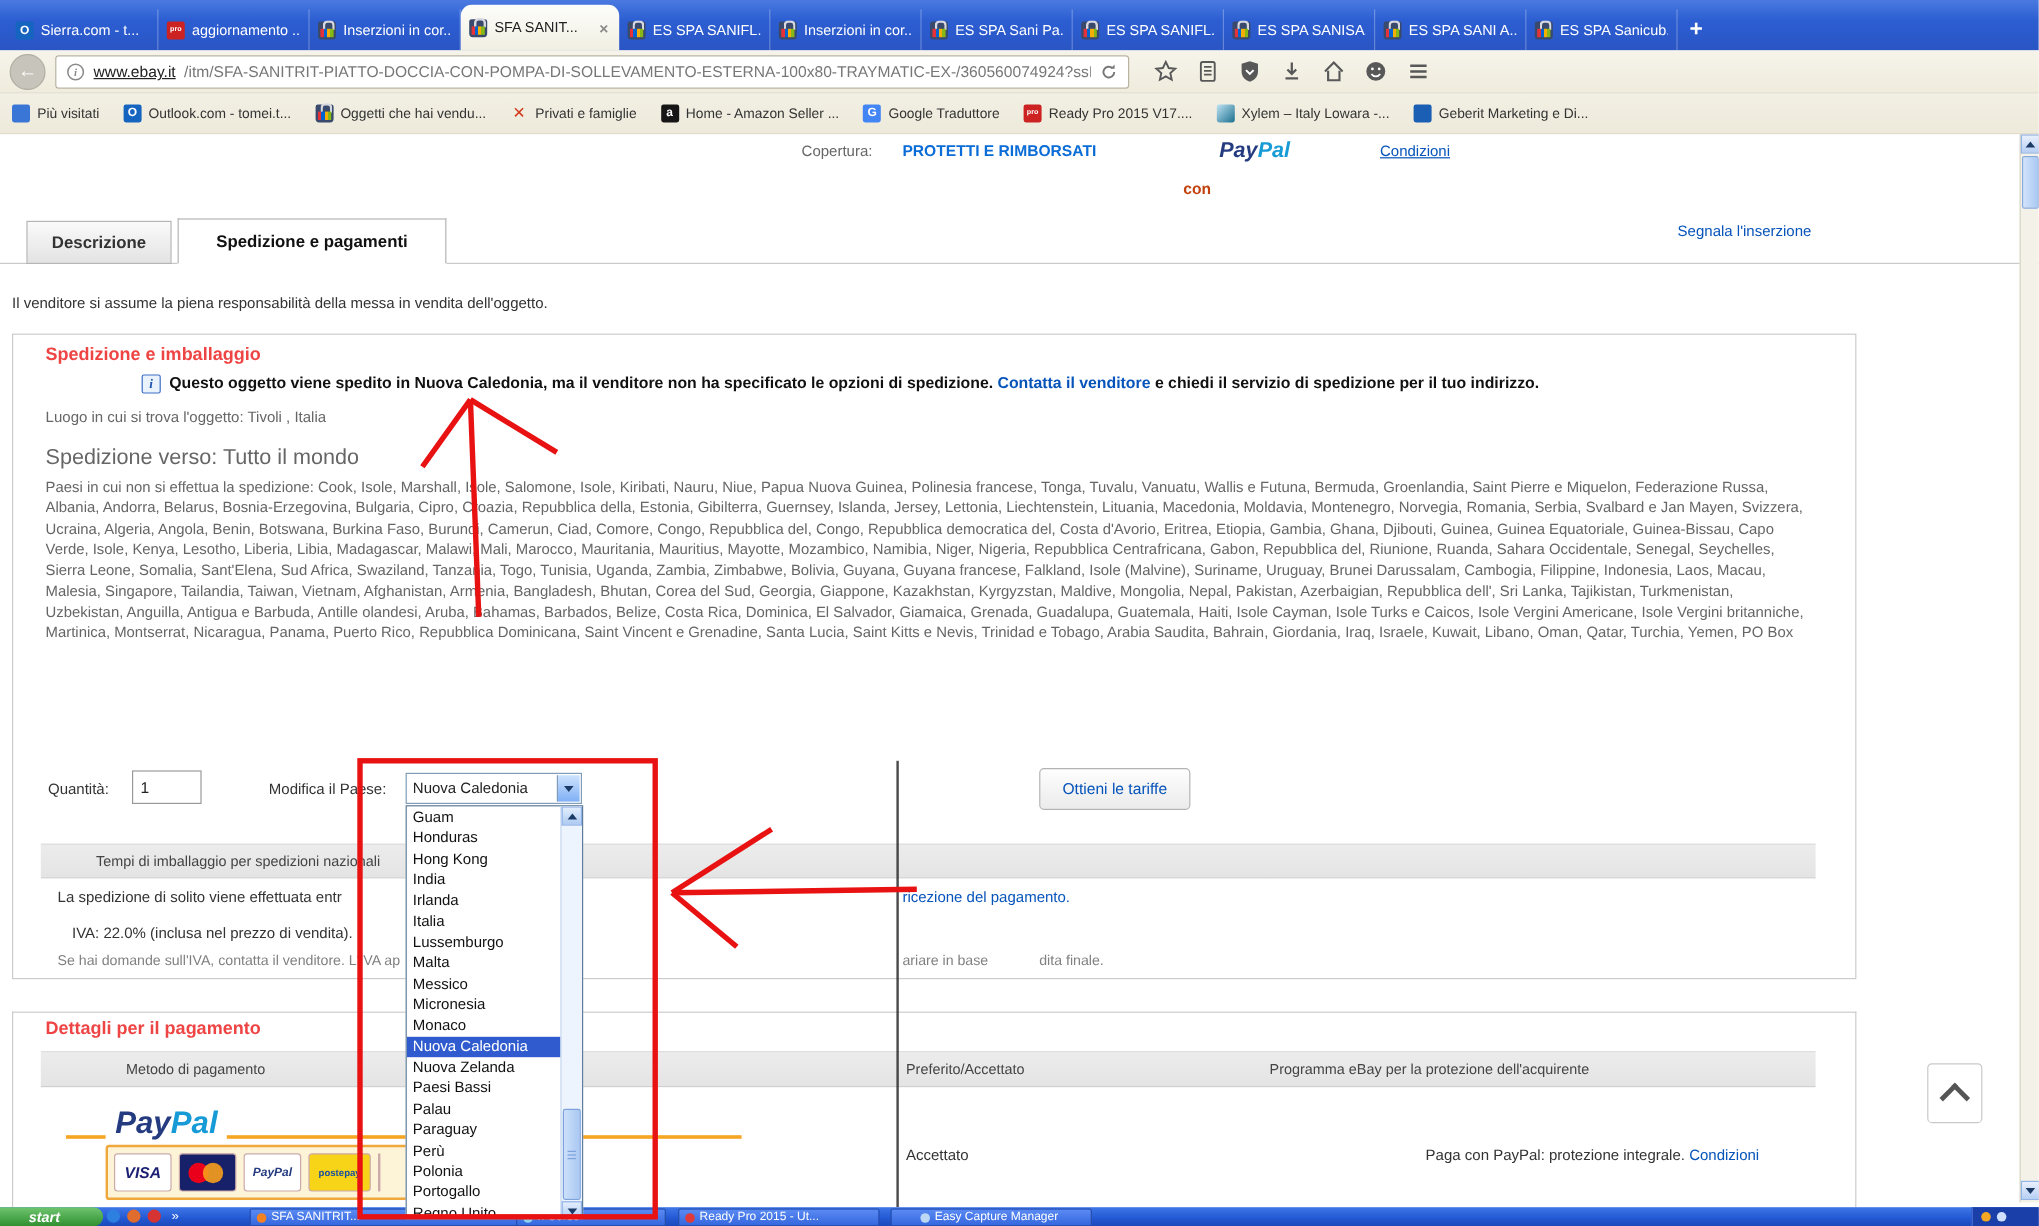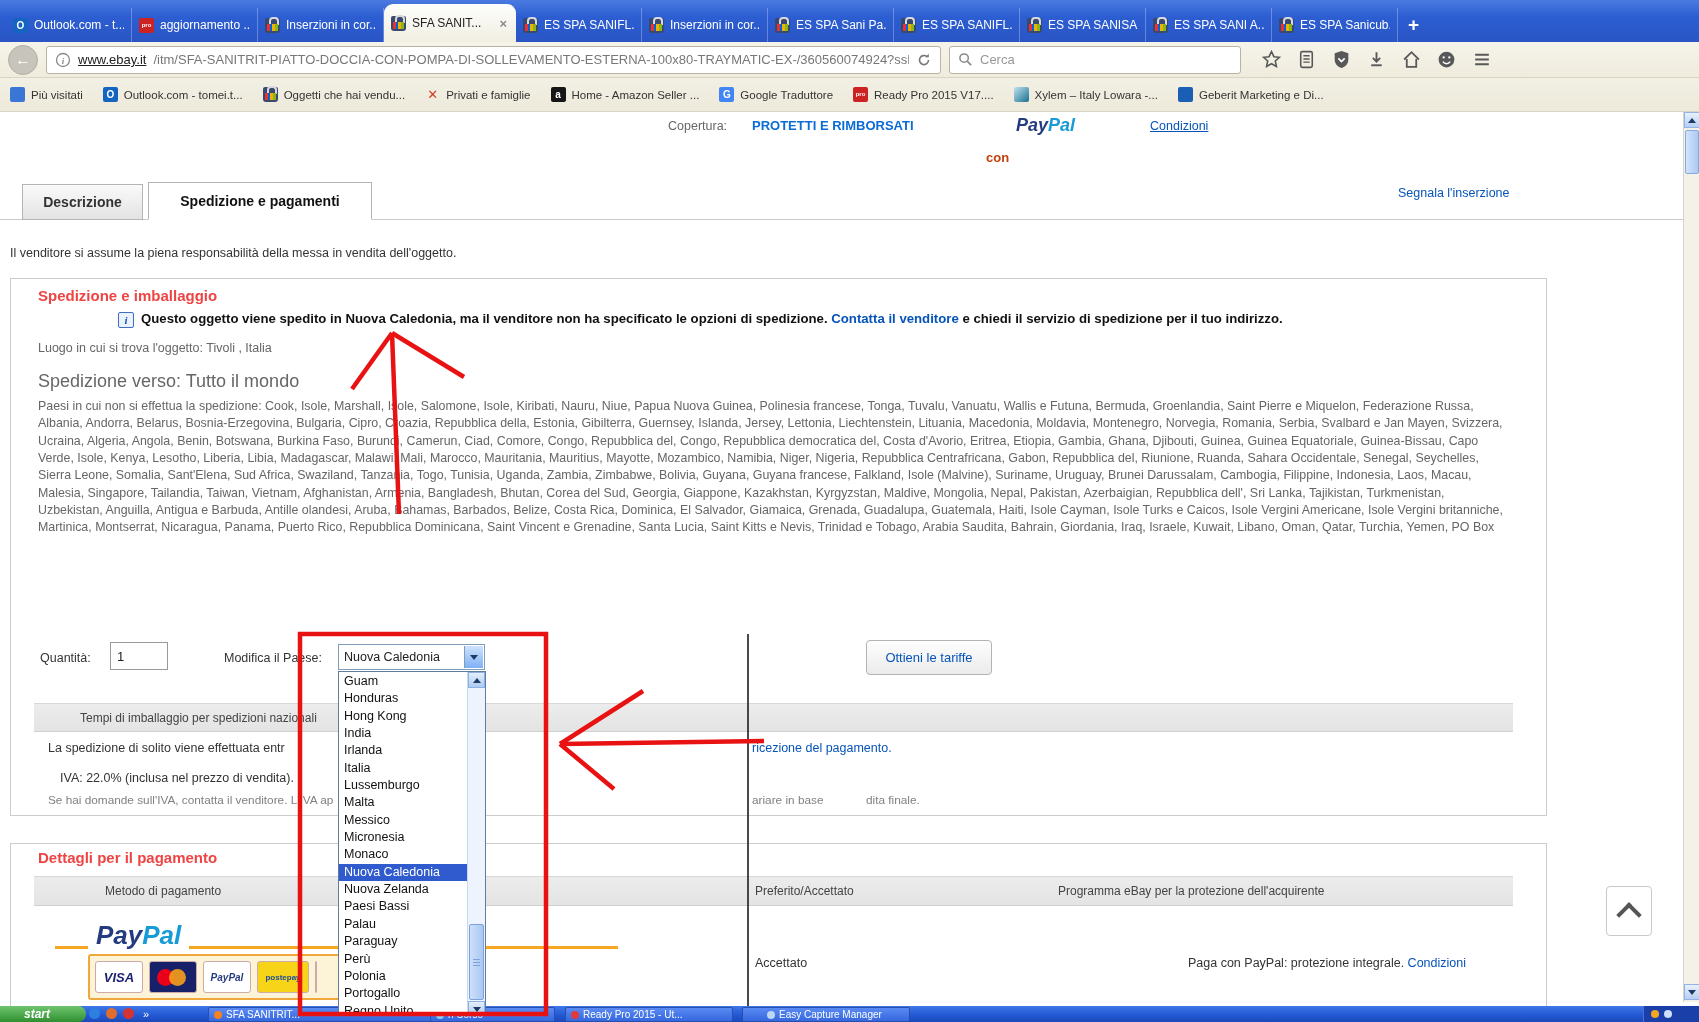--- a/index.html
+++ b/index.html
@@ -117,21 +117,21 @@
   #anno{left:0;top:0;z-index:100;pointer-events:none;}
 </style>
 </head>
 <body>
 
 <div id="tabbar" class="abs">
 
   <div id="tabs" style="display:flex;align-items:flex-end;height:100%;">
       <div class="tab">
         <span class="fv fv-outlook fv-letter">O</span>
-        <span class="tlabel">Outlook.com - t...</span>
+        <span class="tlabel">Sierra.com - t...</span>
       </div>
       <div class="tab">
         <span class="fv fv-readypro fv-letter" style="font-size: 6px;">pro</span>
         <span class="tlabel">aggiornamento ...</span>
       </div>
       <div class="tab">
         <span class="fv fv-ebay"></span>
         <span class="tlabel">Inserzioni in cor...</span>
       </div>
       <div class="tab active">
@@ -177,27 +177,20 @@
     <svg width="16" height="16" viewBox="0 0 16 16">
       <circle cx="8" cy="8" r="6.5" fill="none" stroke="#8a8a8a" stroke-width="1.3"></circle>
       <text x="8" y="11.5" font-size="9" text-anchor="middle" fill="#8a8a8a" font-family="Liberation Serif,serif" font-style="italic" font-weight="bold">i</text>
     </svg>
     <span class="dom">www.ebay.it</span>
       <span class="path">/itm/SFA-SANITRIT-PIATTO-DOCCIA-CON-POMPA-DI-SOLLEVAMENTO-ESTERNA-100x80-TRAYMATIC-EX-/360560074924?ssPageName=STRK:MESE:</span>
     <svg width="16" height="16" viewBox="0 0 16 16">
       <path d="M12.5 8a4.5 4.5 0 1 1-1.4-3.2" fill="none" stroke="#777" stroke-width="1.6"></path>
       <path d="M12.8 1.8v3.4H9.4z" fill="#777"></path>
     </svg>
-  </div>
-  <div id="searchbox">
-    <svg width="15" height="15" viewBox="0 0 16 16">
-      <circle cx="6.5" cy="6.5" r="4.5" fill="none" stroke="#8a8a8a" stroke-width="1.6"></circle>
-      <path d="M10 10l4 4" stroke="#8a8a8a" stroke-width="1.8"></path>
-    </svg>
-    <span>Cerca</span>
   </div>
   <div class="navicons">
     <svg width="21" height="21" viewBox="0 0 20 20">
       <path d="M10 2.5l2.3 4.8 5.2.6-3.9 3.5 1.1 5.2L10 14l-4.7 2.6 1.1-5.2-3.9-3.5 5.2-.6z" fill="none" stroke="#585858" stroke-width="1.5"></path>
       </svg>
     <svg width="21" height="21" viewBox="0 0 20 20">
       <rect x="4.5" y="2.5" width="11" height="15" rx="1.5" fill="none" stroke="#585858" stroke-width="1.5"></rect>
       <path d="M7 6.5h6M7 9.5h6M7 12.5h6" stroke="#585858" stroke-width="1.4"></path>
       </svg>
     <svg width="21" height="21" viewBox="0 0 20 20">

